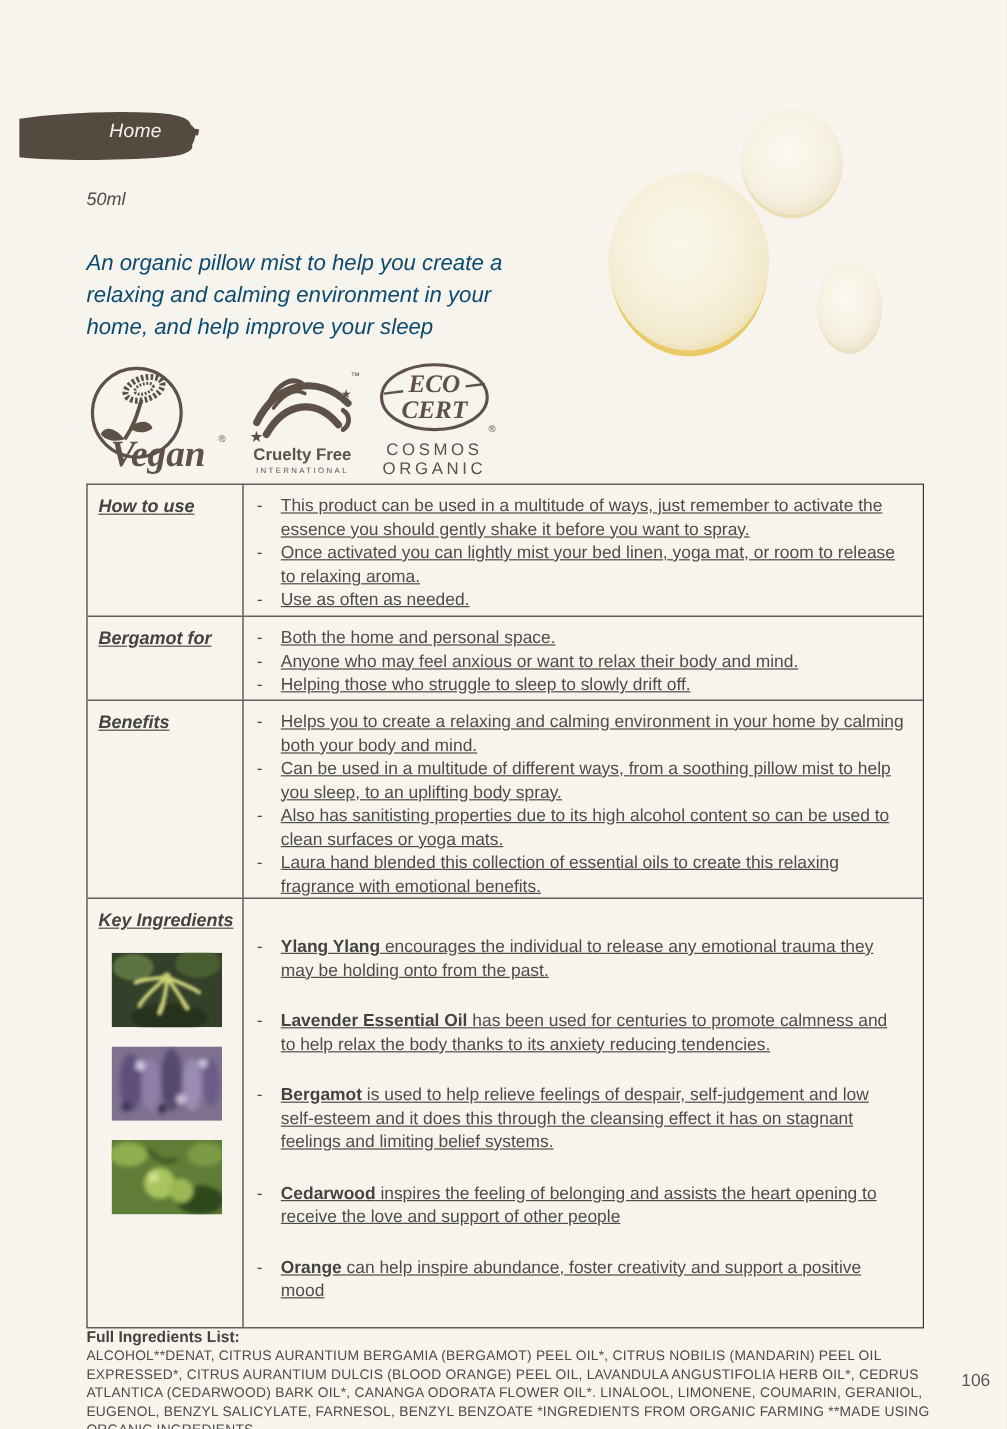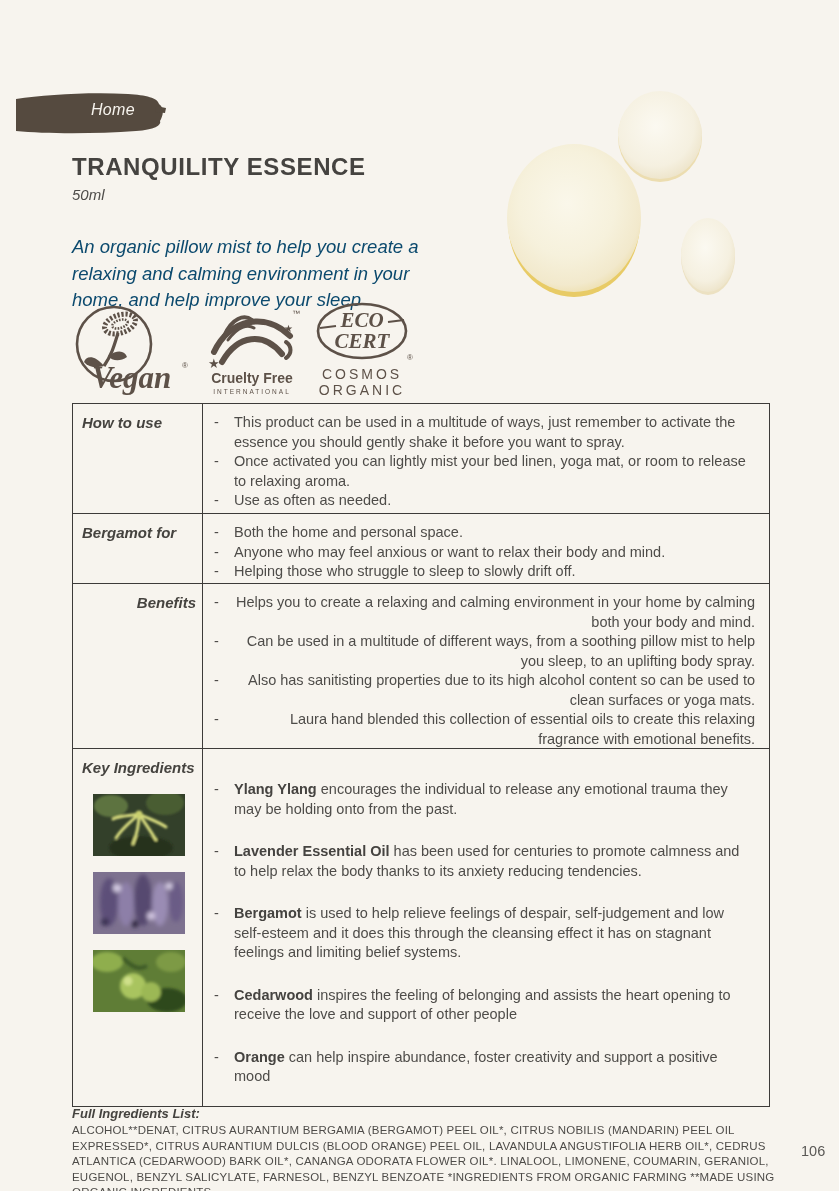--- a/index.html
+++ b/index.html
@@ -32,46 +32,46 @@
   
   .certs { position:absolute; left:72px; top:302px; width:360px; height:100px; }
   .cert { position:absolute; top:0; }
   .cert-vegan { left:0; }
   .cert-bunny { left:128px; }
   .cert-eco { left:242px; }
 
   
   .itable {
     position:absolute; left:72px; top:403px; width:698px;
-    border:1px solid #3d3b39; background:transparent;
+    border:1px solid #3d3b39; background:transparent;text-decoration:underline;
   }
   .irow { display:flex; }
   .irow + .irow { border-top:1px solid #3d3b39; }
   .label-cell {
     width:130px; flex:0 0 130px; border-right:1px solid #3d3b39;
     padding:10px 6px 0 9px;
   }
   .row-label { font-size:15px; font-weight:bold; font-style:italic; color:#45433f; }
   .content-cell { flex:1; padding:9px 14px 0 0; }
-  .r1 { height:109px; } .r2 { height:70px; } .r3 { height:165px;text-align:right; } .r4 { height:358px; }
+  .r1 { height:109px; } .r2 { height:70px; } .r3 { height:165px; } .r4 { height:358px; }
   ul.bullets { list-style:none; }
   ul.bullets li {
     position:relative; padding-left:31px; font-size:14.5px;
     line-height:19.5px; color:#4e4c49;
   }
   ul.bullets li::before { content:"-"; position:absolute; left:11px; }
   .ki-list { padding-top:22px; }
   .ki-list li { margin-bottom:23px; }
   .ki-list li strong { font-weight:bold; color:#454340; }
   .photos { margin-top:18px; margin-left:11px; display:flex; flex-direction:column; gap:16px; }
   .photo { width:92px; height:62px; display:block; }
 
   
   .footer { position:absolute; left:72px; top:1106px; width:708px; }
-  .fi-label { font-size:13px; font-weight:bold; font-style:italic; color:#45433f; }
+  .fi-label { font-size:13px; font-weight:bold; color:#45433f; }
   .fi-text {
     margin-top:2px; font-size:11.5px; line-height:15.5px;
     letter-spacing:.2px; text-transform:uppercase; color:#4e4c49;
   }
   .page-num { position:absolute; left:801px; top:1143px; font-size:14.5px; color:#5a5855; }
 
   .logo-text { fill:#5d5148; }
 </style>
 </head>
 <body>
@@ -80,21 +80,20 @@
 
   <div class="home-tab">
     <svg width="152" height="44" viewBox="0 0 152 44">
       <path d="M0,7 C28,3 70,0 112,2 C130,3 142,6 143,12 C149,16 147,24 144,29 C146,33 138,38 120,39 C80,42 30,42 0,39 Z" fill="#554a3f"></path>
       <path d="M140,14 l10,2 -1,5 -10,-1 Z" fill="#554a3f"></path>
     </svg>
     <span class="home-label">Home</span>
   </div>
 
   <div class="header">
-    <div class="title">TRANQUILITY ESSENCE</div>
     <div class="volume">50ml</div>
     <div class="description">An organic pillow mist to help you create a relaxing and calming environment in your home, and help improve your sleep</div>
   </div>
 
   <svg class="droplets" width="300" height="235" viewBox="0 0 300 235">
     <defs>
       <radialGradient id="dropBig" cx="45%" cy="40%" r="65%">
         <stop offset="0%" stop-color="#faf7ea"></stop>
         <stop offset="55%" stop-color="#f6f1dc"></stop>
         <stop offset="85%" stop-color="#f2e9cc"></stop>

